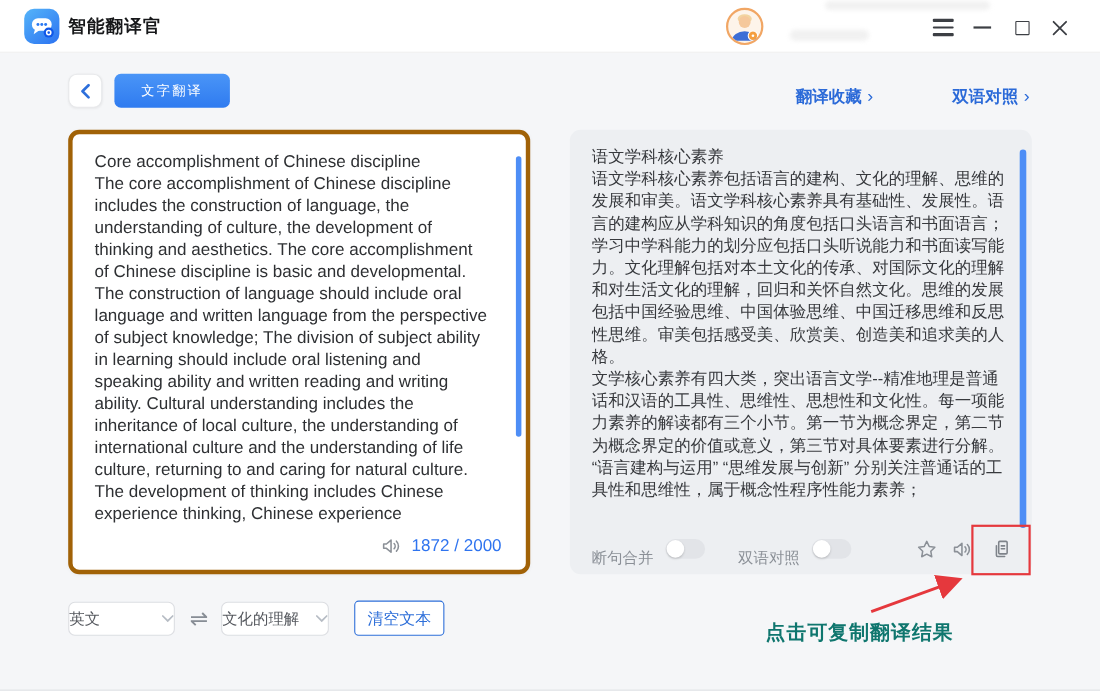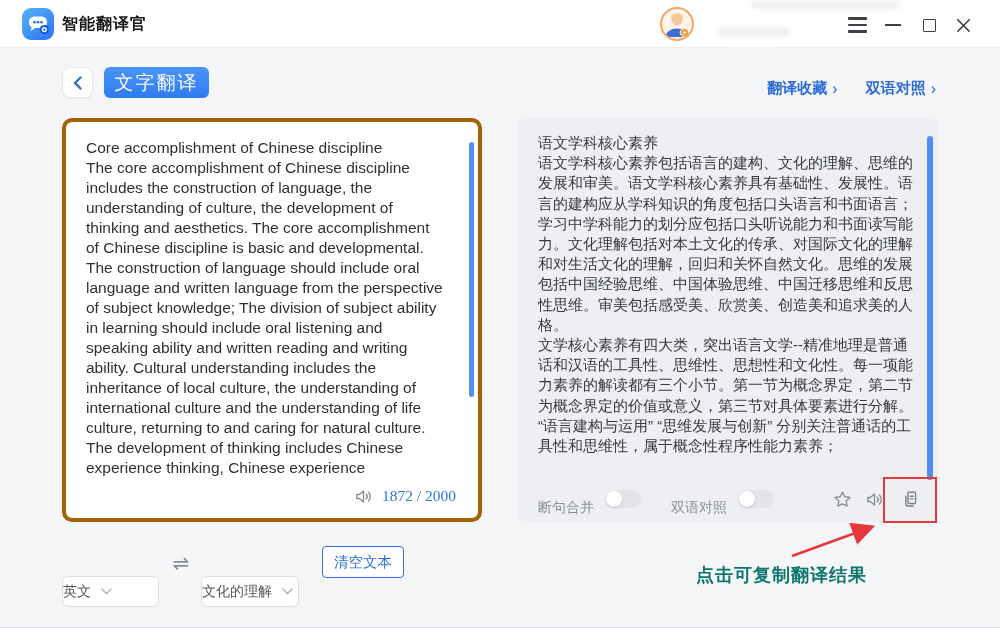--- a/index.html
+++ b/index.html
@@ -19,51 +19,51 @@
   .ctl-menu { left:844px; flex-direction:column; gap:4px; }
   .ctl-menu i { display:block; width:19px; height:2.4px; background:#3c3f44; border-radius:1px; }
   .ctl-min { left:880px; }
   .ctl-min i { display:block; width:16px; height:0; border-top:2.4px solid #3c3f44; }
   .ctl-max { left:916px; }
   .ctl-max i { display:block; width:13px; height:13px; border:1.9px solid #3c3f44; border-radius:1px; }
   .ctl-close { left:950px; }
 
   
   .back-btn { position:absolute; left:62px; top:67px; width:31px; height:31px; background:#fff; border:1px solid #e7e8ea; border-radius:8px; box-shadow:0 1px 2px rgba(0,0,0,.05); display:flex; align-items:center; justify-content:center; cursor:pointer; }
-  .mode-btn { position:absolute; left:104px; top:67px; width:105px; height:31px; border:none; border-radius:6px; background:linear-gradient(180deg,#4a95f7,#2f7bf0); color:#fff; font-size:19px; letter-spacing:2px; font-family:inherit; cursor:pointer; }
+  .mode-btn { position:absolute; left:104px; top:67px; width:105px; height:31px; border:none; border-radius:6px; background:linear-gradient(180deg,#4a95f7,#2f7bf0); color:#fff; font-size:12px; letter-spacing:2px; font-family:inherit; cursor:pointer; }
   .top-links { position:absolute; top:79px; right:64px; display:flex; gap:28px; }
-  .top-link { display:flex; align-items:center; gap:5px; color:#2b6ad8; font-size:15px; font-weight:600; cursor:pointer; text-decoration:none; }
+  .top-link { display:flex; align-items:center; gap:5px; color:#2b6ad8; font-size:15px; font-weight:600; cursor:pointer; text-decoration:none;margin-left:44px; }
   .lnk-arrow { font-size:16px; font-weight:400; }
 
   
   .panel { position:absolute; top:118px; width:420px; height:404px; border-radius:10px; }
   .panel-src { left:62px; background:#ffffff; border:4px solid #a16207; box-shadow:0 1px 3px rgba(0,0,0,.03); }
   .panel-res { left:518px; background:#edeff2; }
   .src-text { position:absolute; left:20px; top:16px; width:358px; height:352px; overflow:hidden; white-space:pre-wrap; font-size:15.5px; line-height:20px; color:#2e3033; cursor:text; }
   .res-text { position:absolute; left:20px; top:15px; width:376px; height:348px; overflow:hidden; white-space:pre-wrap; font-size:15px; line-height:20.2px; color:#37393d; }
   .scroll-thumb { position:absolute; background:#4e8ef6; border-radius:3px; }
   .thumb-src { right:4px; top:20px; width:5px; height:255px; }
   .thumb-res { right:5px; top:18px; width:6px; height:344px; }
 
-  .src-footer { position:absolute; right:22px; bottom:12px; display:flex; align-items:flex-start; gap:9px;font-family:Liberation Serif, serif; }
+  .src-footer { position:absolute; right:22px; bottom:12px; display:flex; align-items:flex-end; gap:9px; }
   .icon { color:#8b9097; display:inline-flex; align-items:center; justify-content:center; cursor:pointer; }
   .counter { color:#2f74ef; font-size:15.5px; }
 
   .res-footer { position:absolute; left:20px; right:10px; bottom:10px; height:26px; display:flex; align-items:center; }
   .tg-label { font-size:14px; color:#8b9097;margin-top:18px; }
   .toggle { position:relative; width:36px; height:18px; background:#e2e4e8; border-radius:9px; margin-left:11px; cursor:pointer; flex:none; }
   .toggle .knob { position:absolute; left:1px; top:1px; width:16px; height:16px; background:#fff; border-radius:50%; box-shadow:0 1px 2px rgba(0,0,0,.18); }
   .tg2 { margin-left:30px;text-align:center; }
   .spacer { flex:1; }
   .ic-star { margin-right:12px; }
   .ic-speaker2 { margin-right:16px; }
   .ic-copy { margin-right:8px; color:#7e838a; }
 
   
-  .lang-select { position:absolute; top:576px; height:31px; background:#fff; border:1px solid #dcdee2; border-radius:6px; display:flex; align-items:center; justify-content:flex-start; gap:10px; font-size:14px; color:#55585e; cursor:pointer; }
+  .lang-select { position:absolute; top:547px; height:31px; background:#fff; border:1px solid #dcdee2; border-radius:6px; display:flex; align-items:center; justify-content:space-between; gap:10px; font-size:14px; color:#55585e; cursor:pointer; }
   .sel-src { left:62px; width:97px; }
   .sel-tgt { left:201px; width:98px; }
   .swap { position:absolute; left:167px; top:547px; width:28px; height:31px; display:flex; align-items:center; justify-content:center; font-size:20px; color:#878d95; cursor:pointer; }
   .clear-btn { position:absolute; left:322px; top:546px; width:82px; height:32px; background:#fff; border:1px solid #2e6fd9; border-radius:4px; color:#2e6fd9; font-size:14.5px; font-family:inherit; cursor:pointer; }
 
   
   .red-box { position:absolute; left:883px; top:477px; width:54px; height:46px; border:2.5px solid #e5383d; }
   .red-arrow { position:absolute; left:780px; top:518px; }
   .red-note { position:absolute; left:696px; top:563px; font-size:18px; font-weight:700; color:#0f766e; letter-spacing:1px; }
 

